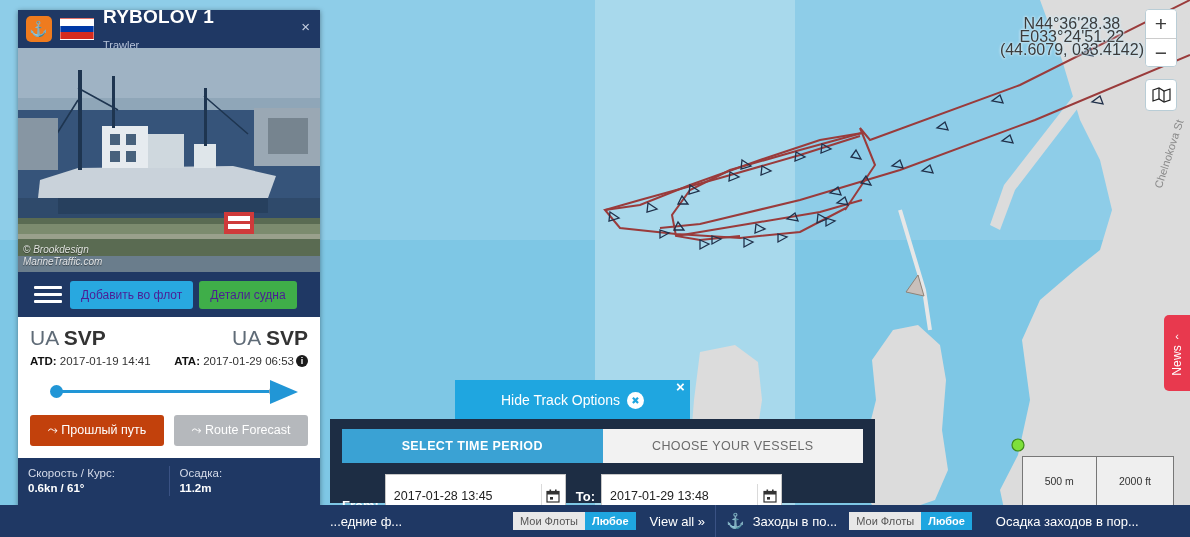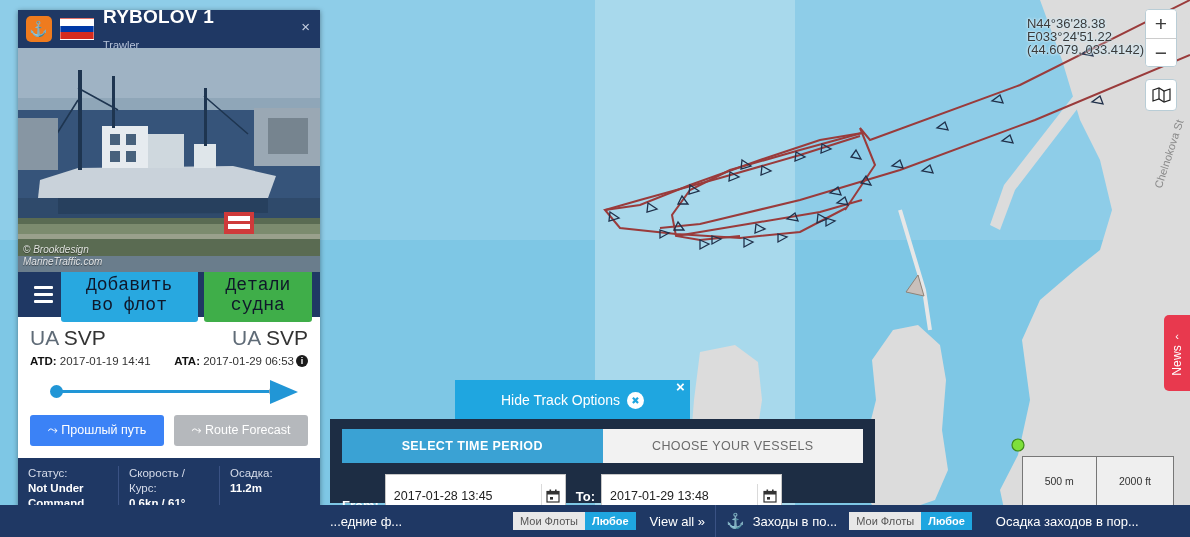--- a/index.html
+++ b/index.html
@@ -16,22 +16,22 @@
   .sea-a { position:absolute; background:#8ecde8; }
   .sea-b { position:absolute; background:#a8d9ec; }
   .sea-c { position:absolute; background:#7ec7e5; }
   svg.maplayer { position:absolute; inset:0; width:1190px; height:537px; overflow:visible; }
 
   .street-label {
     position:absolute; color:#8a8a8a; font-size:11px;
     transform:rotate(-72deg); transform-origin:left top; white-space:nowrap;
   }
   .coord-box {
-    position:absolute; right:46px; top:17px; text-align:left;
-    font-size:13px; color:#3b3b3b; line-height:13px; white-space:nowrap;
+    position:absolute; right:46px; top:17px; text-align:center;
+    font-size:16px; color:#3b3b3b; line-height:13px; white-space:nowrap;
     text-shadow:0 0 3px #cfe9f5,0 0 3px #cfe9f5,0 0 2px #cfe9f5;
   }
 
   
   .zoom-ctrl {
     position:absolute; right:13px; top:9px; width:32px;
     background:#fff; border:1px solid #b9cdd6; border-radius:4px; overflow:hidden;
   }
   .zoom-btn {
     height:28px; line-height:27px; text-align:center; font-size:21px;
@@ -105,51 +105,51 @@
     position:absolute; left:5px; bottom:4px; color:rgba(255,255,255,.82);
     font-size:10px; font-style:italic; line-height:12px; text-shadow:0 1px 1px rgba(0,0,0,.5);
   }
 
   .vactions {
     height:45px; background:#1f3864; display:flex; align-items:center; padding:0 8px;
   }
   .burger { width:44px; display:flex; flex-direction:column; gap:4px; padding:0 8px; cursor:pointer; }
   .burger span { display:block; height:3px; background:#fff; border-radius:1px; }
   .btn {
-    border:none; color:#0f172a; font-size:18px; cursor:pointer;
-    border-radius:3px; padding:7px 11px; font-family:Liberation Mono, monospace;
+    border:none; color:#4c1d95; font-size:12px; cursor:pointer;
+    border-radius:3px; padding:7px 11px; font-family:Liberation Sans, sans-serif;
   }
   .btn-blue { background:#28a8e0; }
   .btn-green { background:#3fae49; margin-left:6px; }
 
   .vroute { padding:9px 12px 6px; background:#fff; }
   .ports { display:flex; justify-content:space-between; align-items:baseline; }
   .port { font-size:21px; color:#5f6b77; }
-  .port b { font-weight:normal; color:#333; }
+  .port b { font-weight:bold; color:#333; }
   .times { display:flex; justify-content:space-between; margin-top:5px; font-size:11.5px; color:#333; }
   .times b { color:#111; }
   .infodot {
     display:inline-block; width:12px; height:12px; border-radius:50%;
     background:#1a1a1a; color:#fff; font-size:9px; font-weight:bold;
     text-align:center; line-height:12px; margin-left:2px; vertical-align:1px; cursor:pointer;
   }
   .slider { position:relative; height:30px; margin-top:10px; }
   .slider .trk { position:absolute; left:26px; right:34px; top:13px; height:3px; background:#2196d6; }
   .slider .knob { position:absolute; left:20px; top:8px; width:13px; height:13px; border-radius:50%; background:#2196d6; }
   .slider .grey { position:absolute; right:28px; top:9px; width:11px; height:11px; border-radius:50%; background:#9aa3ab; }
   .slider .arrow {
     position:absolute; right:10px; top:3px; width:0; height:0;
     border-left:28px solid #2196d6; border-top:12px solid transparent; border-bottom:12px solid transparent;
   }
   .vbtns { display:flex; gap:10px; padding:2px 12px 12px; background:#fff; }
   .btn-wide {
     flex:1; border:none; border-radius:3px; color:#fff; font-size:12.5px;
     padding:8px 4px; cursor:pointer; font-family:"Liberation Sans", sans-serif;
   }
-  .btn-track { background:#3b82f6; }
+  .btn-track { background:#c2410c; }
   .btn-forecast { background:#b5b8bc; }
 
   .vstats { display:flex; background:#1f3864; color:#fff; padding:8px 0 9px; }
   .vstat { padding:0 10px; font-size:11.5px; line-height:15px; flex:1; }
   .vstat + .vstat { border-left:1px solid #3a5284; }
   .vstat .lbl { color:#d6dcea; font-weight:normal; }
   .vstat .val { font-weight:bold; }
   .vfooter {
     background:#1a2f55; color:#c9d3e6; font-size:10.5px;
     padding:4px 10px 5px; border-top:1px solid #2c4674; white-space:nowrap; overflow:hidden;
@@ -406,24 +406,20 @@
       <span>Прошлый путь</span>
     </button>
     <button class="btn-wide btn-forecast">
       <span>⤳</span>
       <span>Route Forecast</span>
     </button>
   </div>
 
   <div class="vstats">
     <div class="vstat">
-      <div class="lbl">Статус:</div>
-      <div class="val">Not Under Command</div>
-    </div>
-    <div class="vstat">
       <div class="lbl">Скорость / Курс:</div>
       <div class="val">0.6kn / 61°</div>
     </div>
     <div class="vstat">
       <div class="lbl">Осадка:</div>
       <div class="val">11.2m</div>
     </div>
   </div>
 
   <div class="vfooter">

